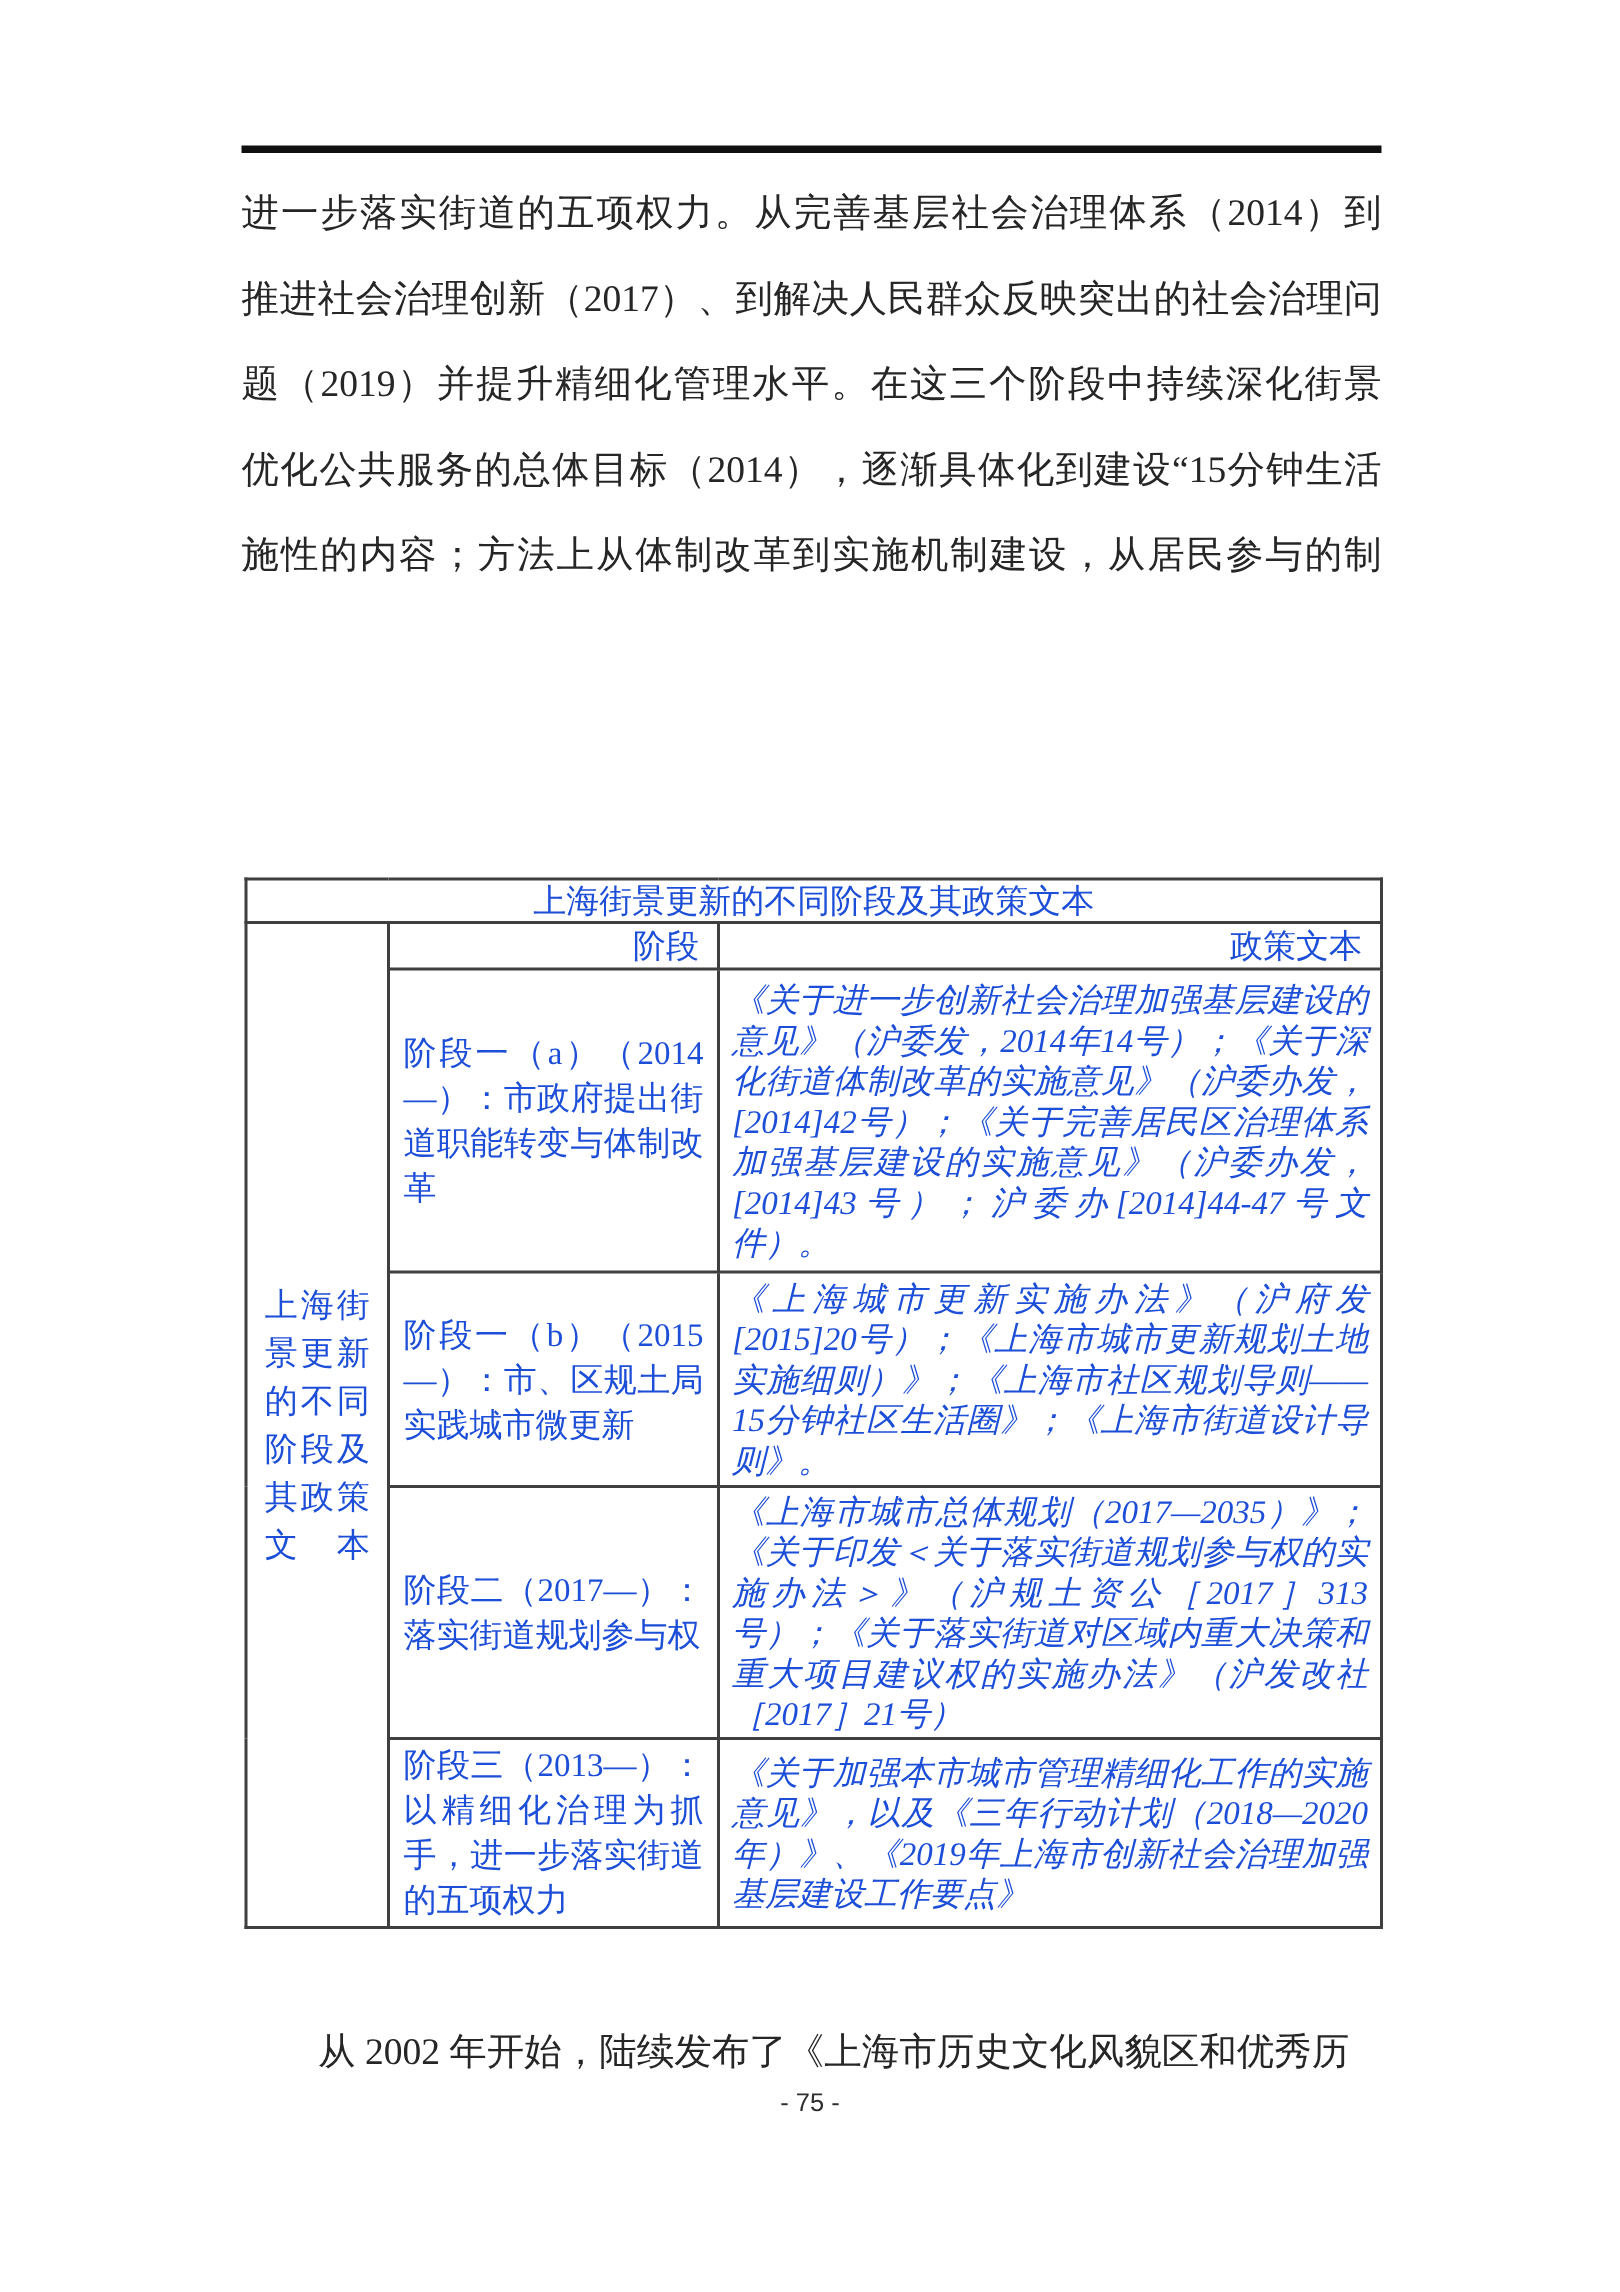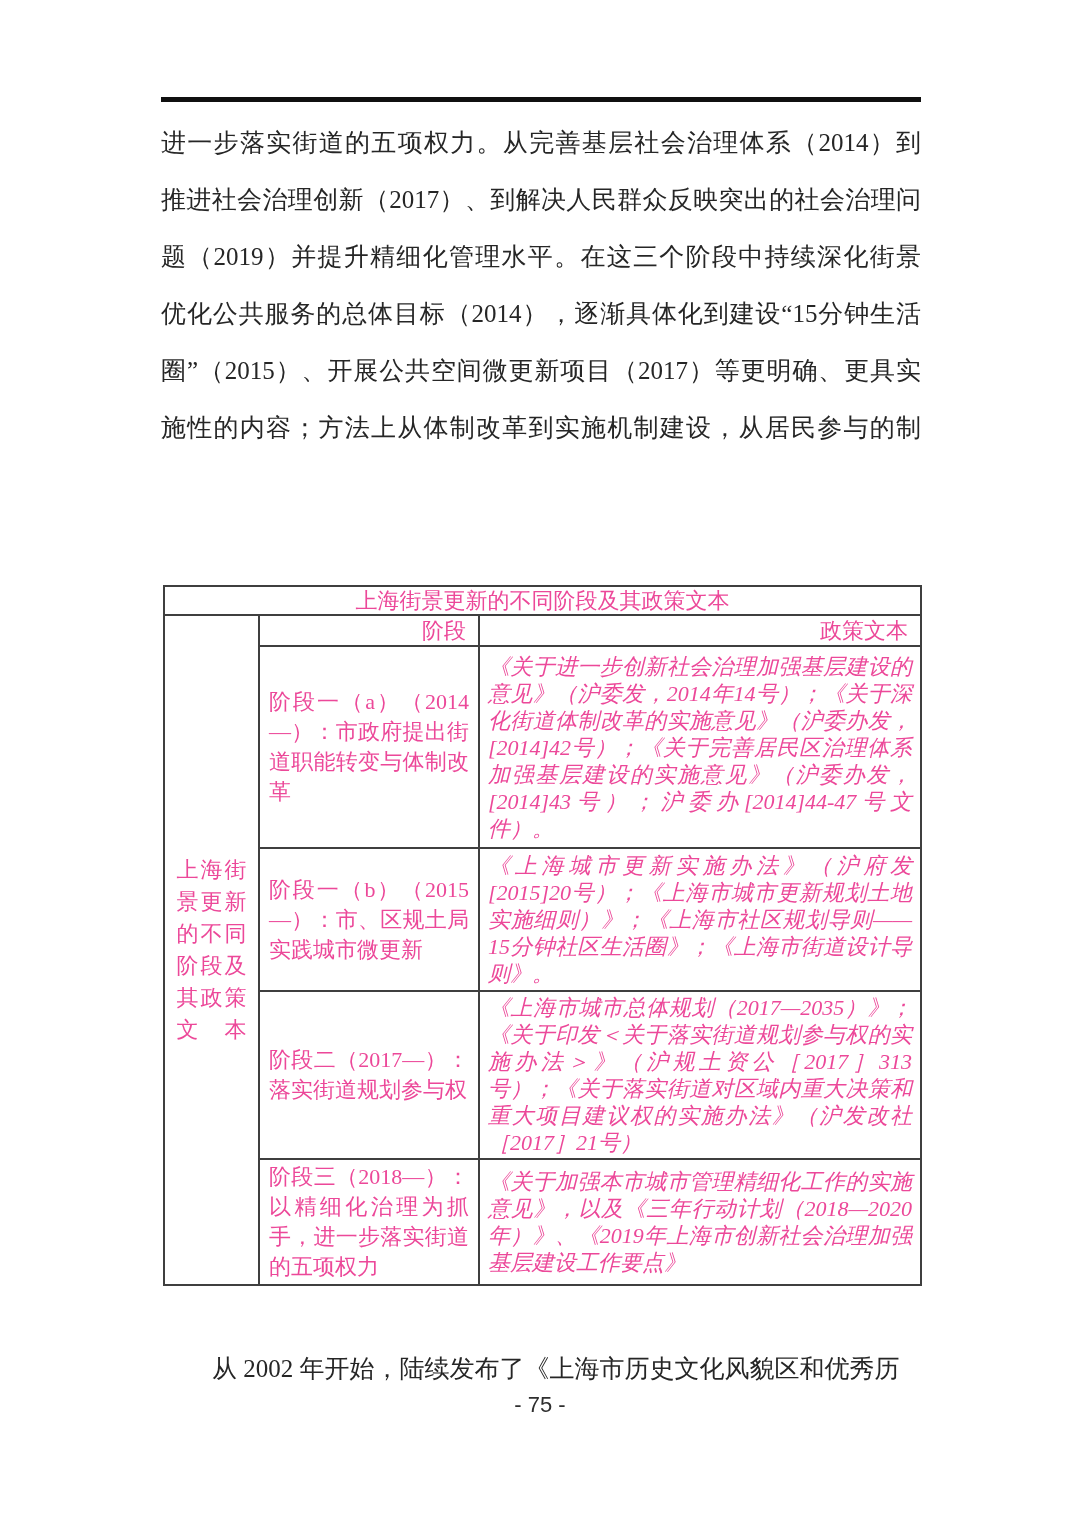--- a/index.html
+++ b/index.html
@@ -50,21 +50,21 @@
   table.policy-table {
     border-collapse: collapse;
     table-layout: fixed;
     width: 757px;
   }
   table.policy-table td {
     border: 2px solid #3f3f3f;
     font-size: 22px;
     vertical-align: middle;
     box-sizing: border-box;
-    color: #ec4899;
+    color: #1d4ed8;
   }
   .t-title {
     height: 27px;
     text-align: center;
     line-height: 25px;
     padding: 1px 0;
   }
   .t-head {
     height: 31px;
     line-height: 29px;
@@ -115,38 +115,37 @@
     height: 57px;
     line-height: 57px;
     font-size: 25px;
   }
   .page-number {
     position: absolute;
     left: 0;
     top: 1392px;
     width: 1080px;
     text-align: center;
-    font-size: 22px;
+    font-size: 17px;
     font-family: "Liberation Sans", "DejaVu Sans", sans-serif;
     color: #2e2e2e;
   }
 </style>
 </head>
 <body>
 
 <div class="page">
 
   <div class="header-rule"></div>
 
   <div class="para-top">
     <div class="pline">进一步落实街道的五项权力。从完善基层社会治理体系（2014）到</div>
     <div class="pline">推进社会治理创新（2017）、到解决人民群众反映突出的社会治理问</div>
     <div class="pline">题（2019）并提升精细化管理水平。在这三个阶段中持续深化街景</div>
     <div class="pline">优化公共服务的总体目标（2014），逐渐具体化到建设“15分钟生活</div>
-    <div class="pline">圈”（2015）、开展公共空间微更新项目（2017）等更明确、更具实</div>
     <div class="pline">施性的内容；方法上从体制改革到实施机制建设，从居民参与的制</div>
   </div>
 
   <div class="table-wrap">
     <table class="policy-table">
       <colgroup>
         <col style="width:95px">
         <col style="width:220px">
         <col style="width:442px">
       </colgroup>
@@ -174,21 +173,21 @@
       </tr>
       <tr class="row-2">
         <td class="t-phase">阶段一（b）（2015—）：市、区规土局实践城市微更新</td>
         <td class="t-policy">《上海城市更新实施办法》（沪府发[2015]20号）；《上海市城市更新规划土地实施细则）》；《上海市社区规划导则——15分钟社区生活圈》；《上海市街道设计导则》。</td>
       </tr>
       <tr class="row-3">
         <td class="t-phase">阶段二（2017—）：落实街道规划参与权</td>
         <td class="t-policy">《上海市城市总体规划（2017—2035）》；《关于印发＜关于落实街道规划参与权的实施办法＞》（沪规土资公［2017］313号）；《关于落实街道对区域内重大决策和重大项目建议权的实施办法》（沪发改社［2017］21号）</td>
       </tr>
       <tr class="row-4">
-        <td class="t-phase">阶段三（2018—）：以精细化治理为抓手，进一步落实街道的五项权力</td>
+        <td class="t-phase">阶段三（2013—）：以精细化治理为抓手，进一步落实街道的五项权力</td>
         <td class="t-policy">《关于加强本市城市管理精细化工作的实施意见》，以及《三年行动计划（2018—2020年）》、《2019年上海市创新社会治理加强基层建设工作要点》</td>
       </tr>
     </tbody>
       </table>
   </div>
 
   <div class="section-line">从 2002 年开始，陆续发布了《上海市历史文化风貌区和优秀历</div>
 
   <div class="page-number">- 75 -</div>
 

